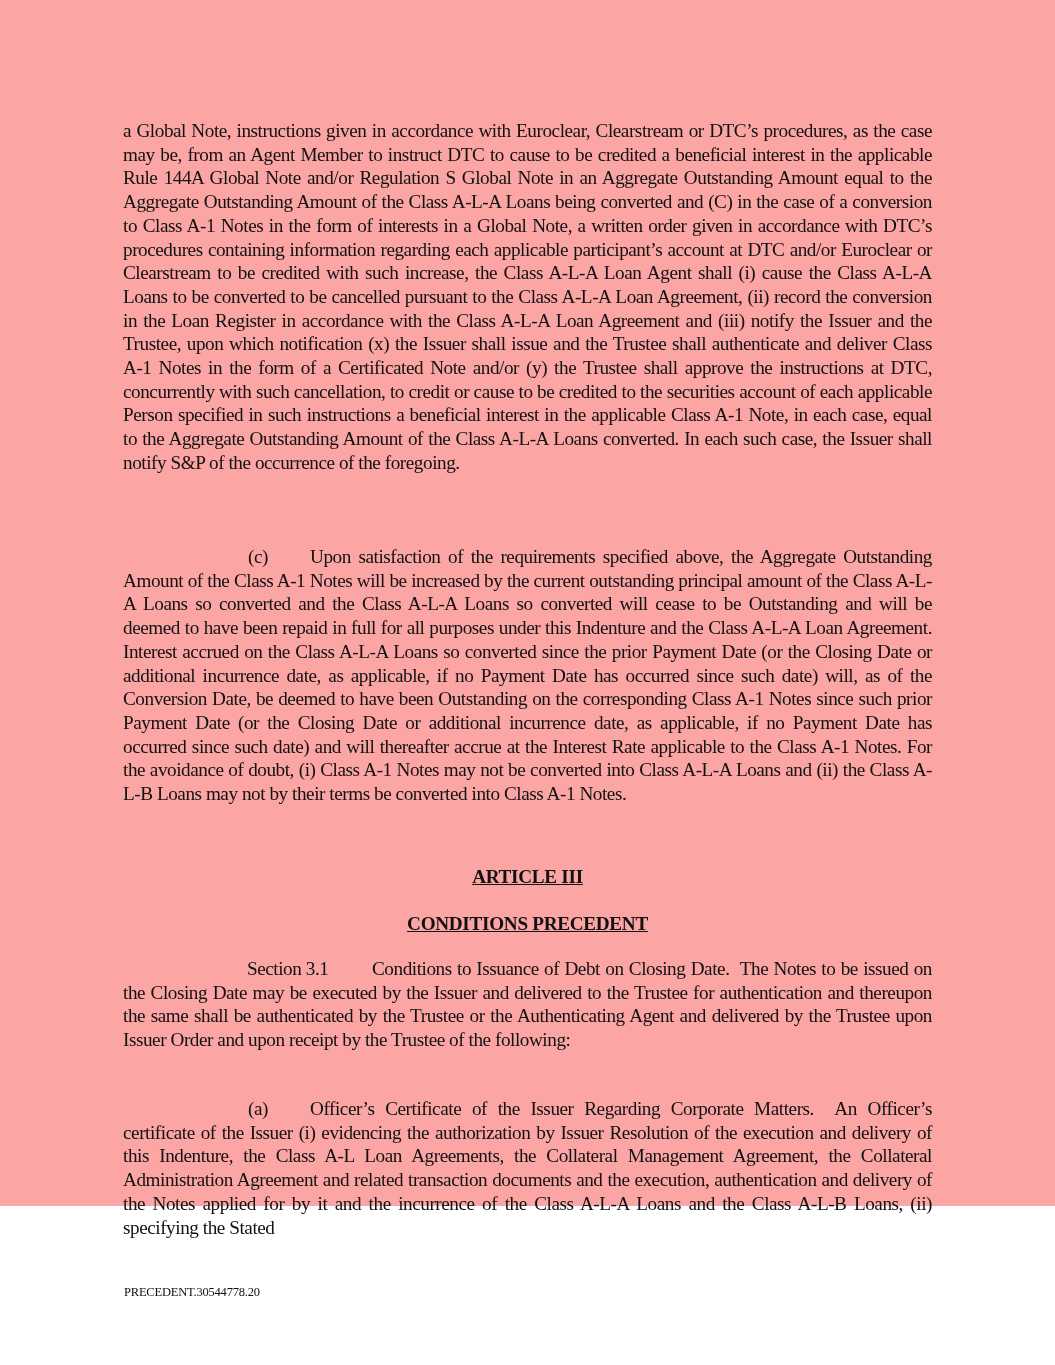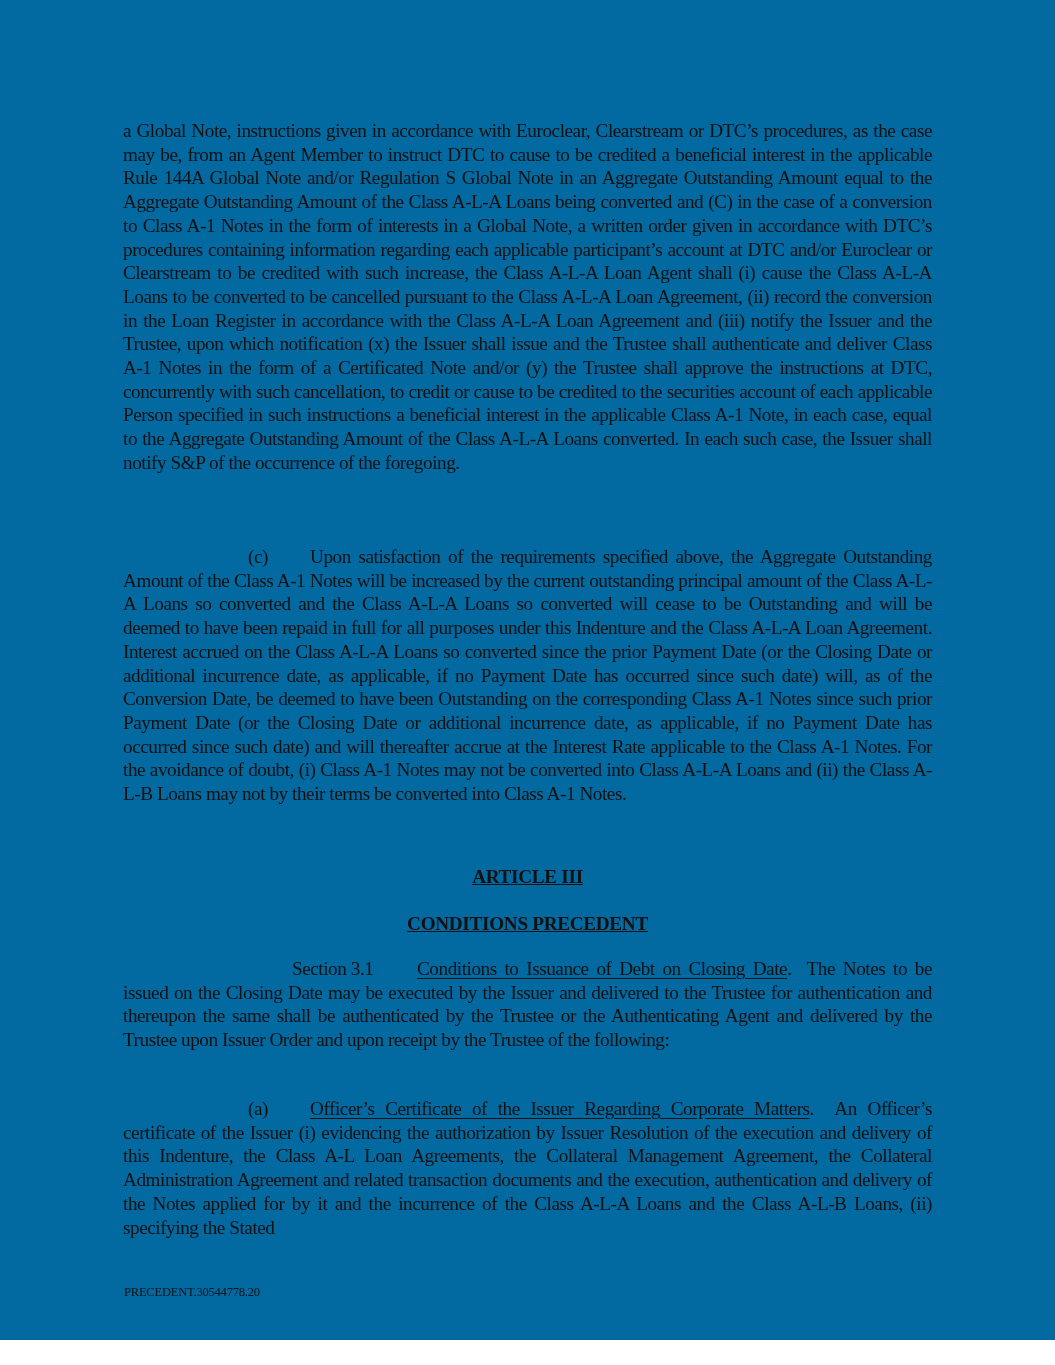--- a/index.html
+++ b/index.html
@@ -1,30 +1,30 @@
 <!DOCTYPE html>
 <html><head>
   <meta charset="utf-8">
   <style>
     html, body { margin: 0; padding: 0; background: #ffffff; }
     body { width: 1055px; height: 1365px; position: relative; overflow: hidden; }
     .page {
-      position: absolute; left: 0; top: 0; width: 1055px; height: 1340px; background: #0369a1;
+      position: absolute; left: 0; top: 0; width: 1055px; height: 1206px; background: #fca5a5;
       font-family: "Liberation Serif", serif; color: #111;
     }
     .para {
       position: absolute; left: 123px; width: 809px;
       font-size: 19.2px; line-height: 23.7px;
       text-align: justify; letter-spacing: -0.45px; word-spacing: 0px;
     }
     .para .indent { display: inline-block; width: 125px; }
     .para .marker { display: inline-block; width: 62px; }
     .para .sec-indent { display: inline-block; width: 124px; }
-    .para .sec-num { display: inline-block; width: 125px; margin-left: 45px; }
-    .u { text-decoration: underline; text-underline-offset: 3px; margin-top: 14px; }
+    .para .sec-num { display: inline-block; width: 125px; }
+    .u { text-underline-offset: 3px; margin-top: 14px; }
     .heading {
       position: absolute; left: 123px; width: 809px; text-align: center;
       font-size: 19.2px; font-weight: bold; letter-spacing: -0.3px; text-decoration: underline;
     }
     .page-num {
       position: absolute; left: 0; width: 1055px; top: 1258px; text-align: center;
       font-size: 19px; letter-spacing: -0.3px;
     }
     .footer-id {
       position: absolute; left: 124px; top: 1285px; font-size: 12.5px; letter-spacing: -0.2px;

